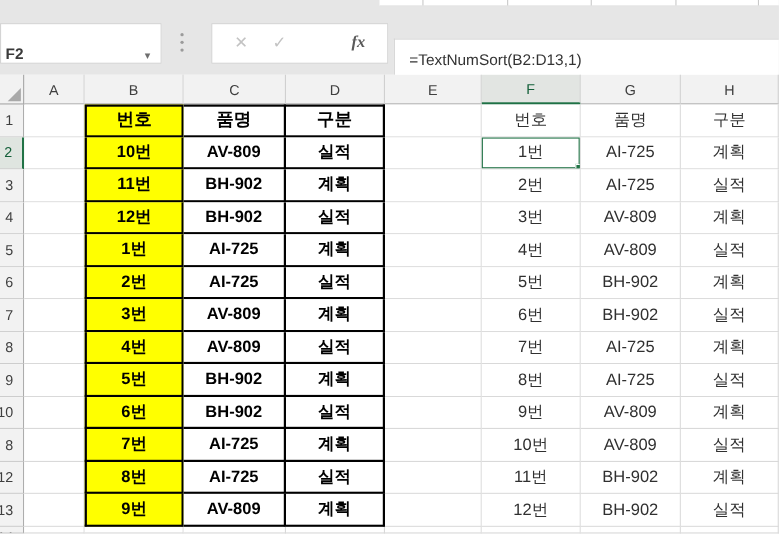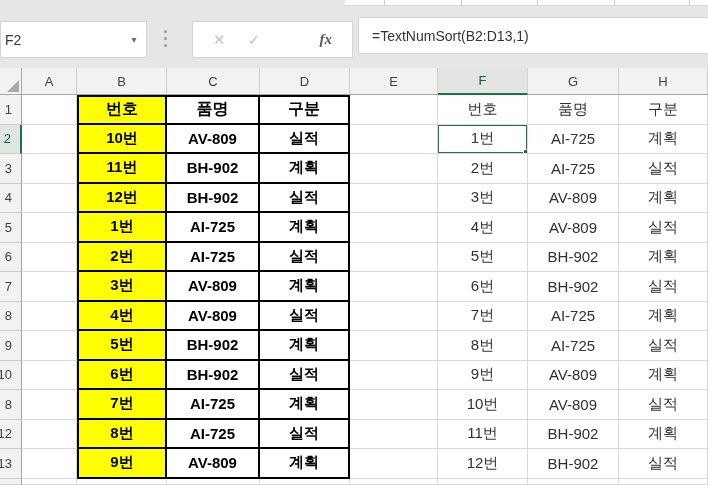--- a/index.html
+++ b/index.html
@@ -9,32 +9,32 @@
   #app{position:relative;width:708px;height:485px;}
 
   
   #ribbon-edge{position:absolute;left:345px;top:0;width:363px;height:5px;
                background:#FFFFFF;border-bottom:1px solid #DADADA;}
   .ribbon-tick{position:absolute;top:0;width:1px;height:5px;background:#C9C9C9;}
 
   
   #formula-row{position:absolute;left:0;top:6px;width:708px;height:62px;background:#E6E6E6;}
   #name-box{position:absolute;left:0;top:15px;width:147px;height:37px;background:#FFFFFF;
-            border:1px solid #D4D4D4;box-sizing:border-box;display:flex;align-items:center;}
+            border:1px solid #D4D4D4;box-sizing:border-box;display:flex;align-items:flex-end;font-weight:bold;}
   #name-box .nb-text{padding-left:4px;font-size:14px;color:#3A3A3A;flex:1;}
   #name-box .nb-caret{width:24px;text-align:center;font-size:10px;color:#6E6E6E;}
   #nb-dots{position:absolute;left:164px;top:24px;display:flex;flex-direction:column;gap:4px;}
   #nb-dots i{width:3px;height:3px;background:#9B9B9B;border-radius:50%;}
   #fx-buttons{position:absolute;left:192px;top:15px;width:161px;height:37px;background:#FFFFFF;
               border:1px solid #D4D4D4;box-sizing:border-box;display:flex;align-items:center;
               justify-content:space-between;padding:0 20px;}
   .fb-btn{font-size:15px;color:#C3C3C3;line-height:1;}
   .fb-fx{font-family:"Liberation Serif","DejaVu Serif",serif;font-style:italic;font-weight:700;
          font-size:15px;color:#5A5A5A;margin-left:37px;}
-  #formula-input{position:absolute;left:358px;top:11px;width:350px;height:37px;background:#FFFFFF;
+  #formula-input{position:absolute;left:358px;top:29px;width:350px;height:37px;background:#FFFFFF;
                  border:1px solid #D4D4D4;border-right:none;box-sizing:border-box;
                  display:flex;align-items:center;}
   #formula-input span{padding-left:13px;font-size:14px;color:#333333;white-space:nowrap;}
 
   
   #sheet{position:absolute;left:0;top:68px;width:708px;height:417px;background:#FFFFFF;
          display:grid;
          grid-template-columns:22px 55px 90px 93px 90px 88px 90px 91px 89px;
          grid-template-rows:27px repeat(13,29.5px) 6.5px;}
   #sheet >div{box-sizing:border-box;overflow:hidden;}

